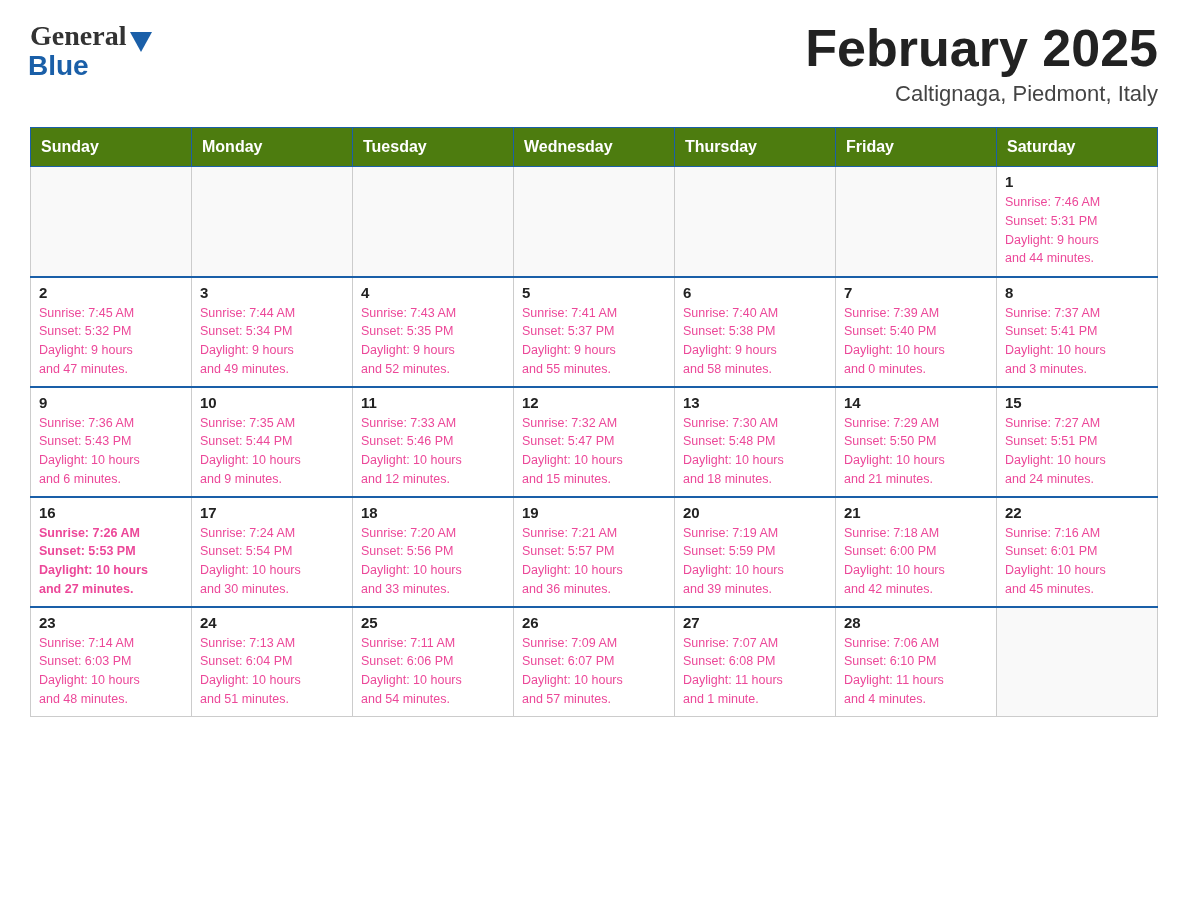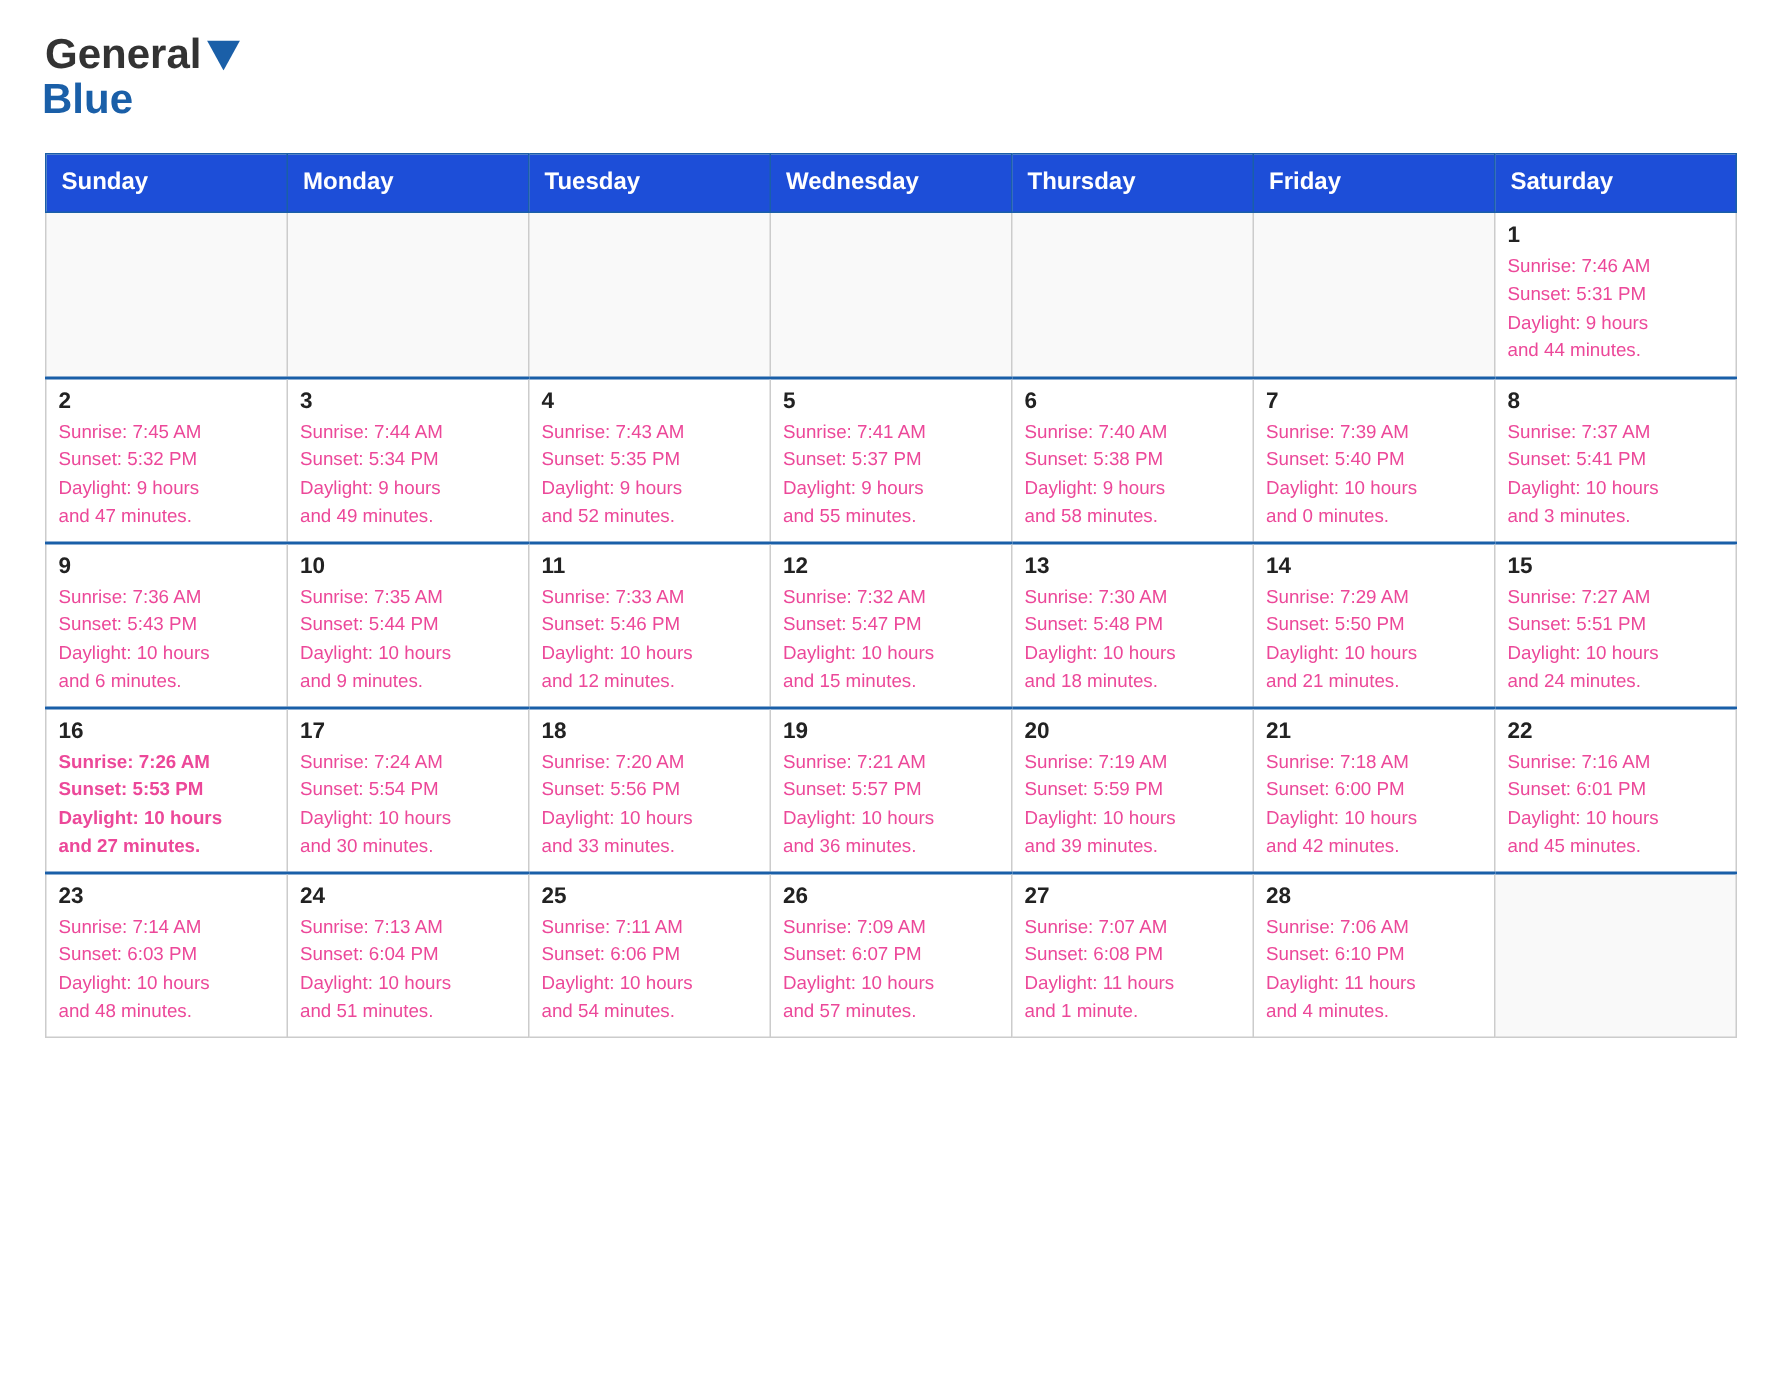--- a/index.html
+++ b/index.html
@@ -27,21 +27,22 @@
       color: #1a5fa8;
       margin-left: -2px;
     }
     .logo-wrapper {
       display: flex;
       flex-direction: column;
       align-items: flex-start;
     }
     .logo-line1 {
       display: flex;
-      align-items: center;
+      align-items: flex-end;
+      font-family: Liberation Serif, serif;
     }
     .title-block {
       text-align: right;
     }
     .month-title {
       font-size: 52px;
       font-weight: bold;
       color: #222;
       line-height: 1.1;
     }
@@ -49,21 +50,21 @@
       font-size: 22px;
       color: #444;
       margin-top: 4px;
     }
     .calendar-table {
       width: 100%;
       border-collapse: collapse;
       table-layout: fixed;
     }
     .calendar-table thead tr th {
-      background-color: #1d4ed8;
+      background-color: #4d7c0f;
       color: #fff;
       font-size: 16px;
       font-weight: bold;
       padding: 10px 10px;
       text-align: left;
       border: 1px solid #1a5fa8;
     }
     .calendar-table tbody tr td {
       border: 1px solid #ccc;
       vertical-align: top;
@@ -101,20 +102,24 @@
     <div class="logo-line1">
       <span class="logo-text-general">General</span>
       <div style="display:flex; flex-direction:column; align-items:center; margin-left:4px; margin-top:2px;">
         <svg width="22" height="20" viewBox="0 0 22 20">
           <polygon points="0,0 22,0 11,20" fill="#1a5fa8"></polygon>
         </svg>
       </div>
     </div>
     <span class="logo-blue" style="margin-top:-2px;">Blue</span>
   </div>
+  <div class="title-block">
+    <div class="month-title">February 2025</div>
+    <div class="location-title">Caltignaga, Piedmont, Italy</div>
+  </div>
 </div>
 
 <table class="calendar-table">
   <thead>
     <tr>
     <th>Sunday</th>
         <th>Monday</th>
         <th>Tuesday</th>
         <th>Wednesday</th>
         <th>Thursday</th>

